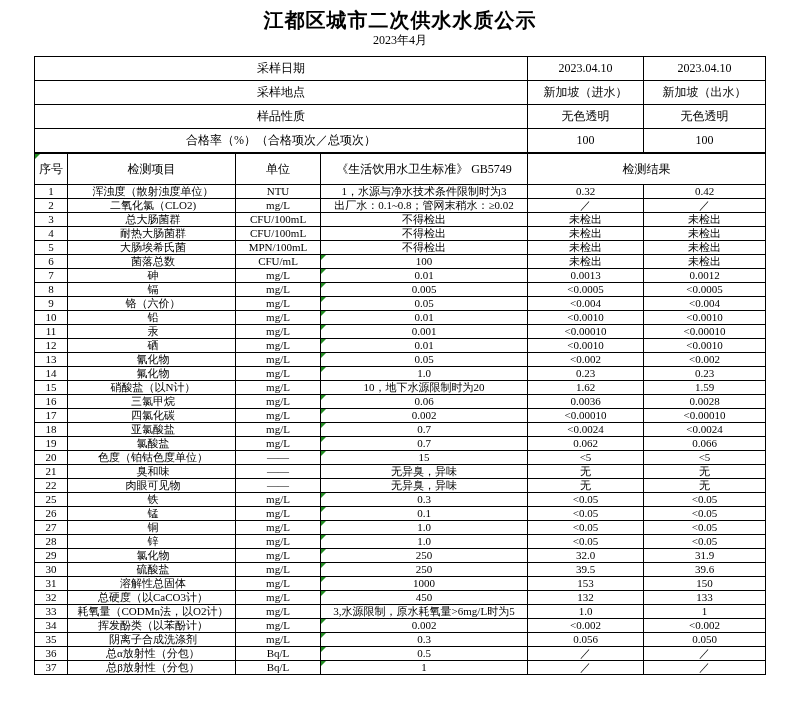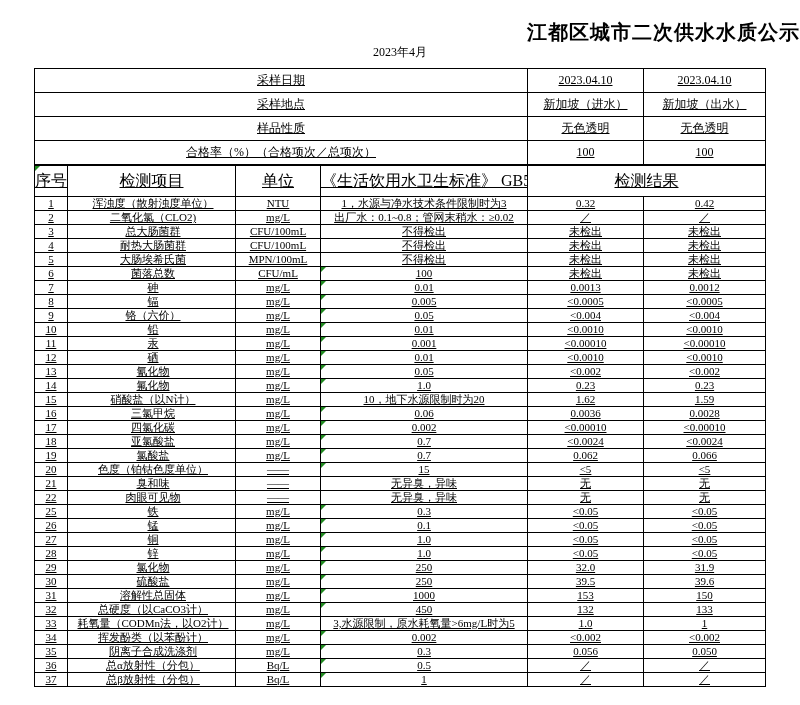--- a/index.html
+++ b/index.html
@@ -2,39 +2,39 @@
 <html style="--tri: #228B22;"><head>
 <meta charset="utf-8">
 <style>
   html,body{margin:0;padding:0;}
   body{
     width:800px;height:705px;background:#fff;color:#000;
     font-family:"Liberation Serif","DejaVu Serif",serif;
     -webkit-font-smoothing:antialiased;
   }
   .page-title{
-    text-align:right;font-size:20px;font-weight:bold;
-    padding-top:19px;line-height:26px;letter-spacing:1px;
+    text-align:center;font-size:20px;font-weight:bold;
+    padding-top:7px;line-height:26px;letter-spacing:1px;
   }
   .page-subtitle{
     text-align:center;font-size:12px;line-height:14px;margin-bottom:9px;
   }
   .tbl-wrap{margin-left:34px;width:731px;}
-  table{border-collapse:collapse;table-layout:fixed;width:731px;text-decoration:underline;}
+  table{border-collapse:collapse;table-layout:fixed;width:731px;}
   td,th{
     border:1px solid #000;padding:0;font-weight:normal;
     text-align:center;vertical-align:middle;overflow:hidden;white-space:nowrap;
   }
   
   .summary-table tr{height:24px;}
   .summary-table td{font-size:12px;}
   
   .results-table{margin-top:0;}
   .results-table thead tr{height:31px;}
-  .results-table thead th{font-size:16px;}
+  .results-table thead th{font-size:12px;}
   .results-table tbody tr{height:13px;}
   .results-table tbody td{font-size:11px;line-height:13px;}
   .results-table tbody td.cell-item{text-align:center;padding-left:3px;}
   .flagged{position:relative;}
   .flagged::before{
     content:"";position:absolute;top:0;left:0;width:0;height:0;
     border-top:5px solid var(--tri,#228B22);
     border-right:5px solid transparent;
   }
 </style>

